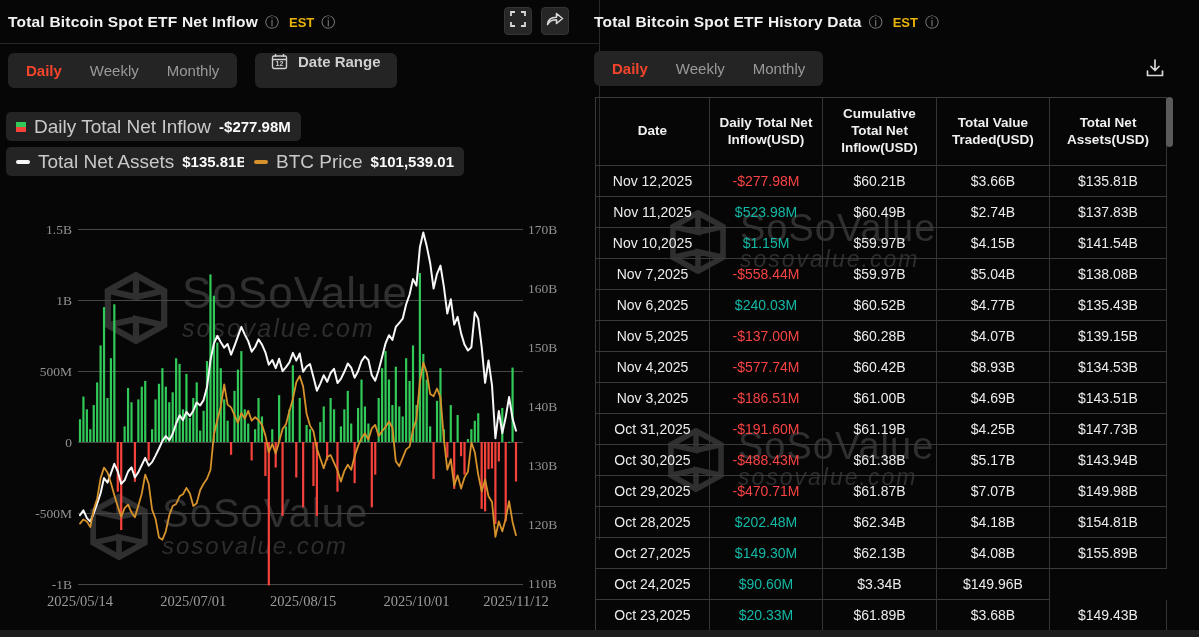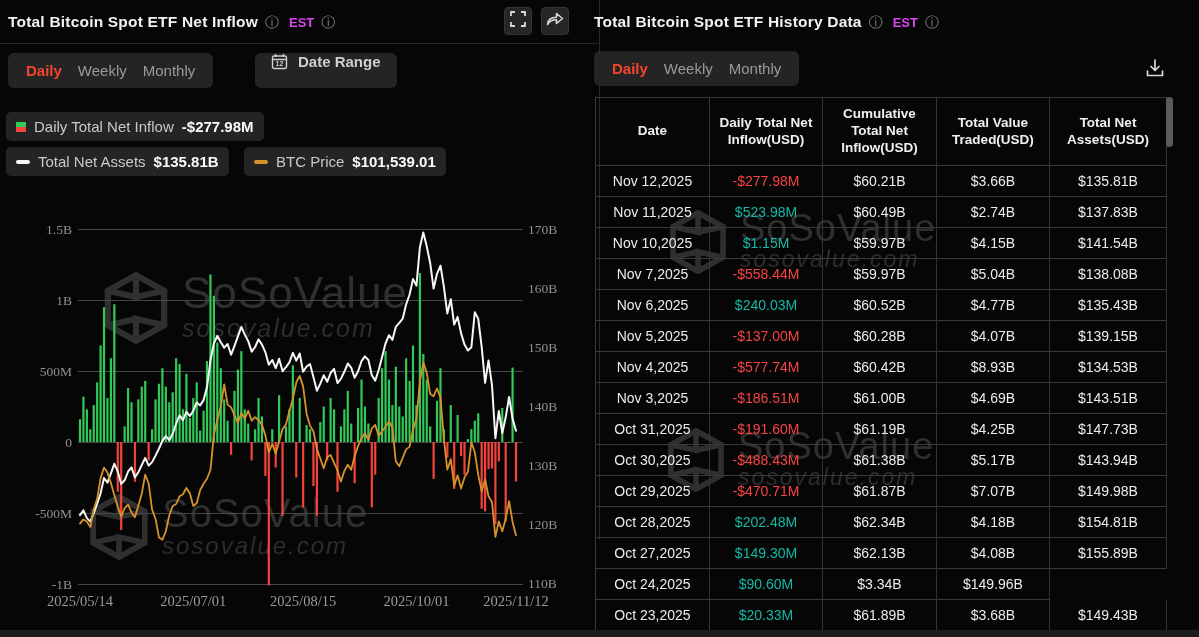--- a/index.html
+++ b/index.html
@@ -5,44 +5,44 @@
   * { margin:0; padding:0; box-sizing:border-box; }
   html,body { width:1199px; height:637px; background:#060606; overflow:hidden;
               font-family:"Liberation Sans", sans-serif; }
   .panel { position:absolute; top:0; height:540px; }
   #left-panel  { left:0; width:600px; border-right:1px solid #2a2a2a; }
   #right-panel { left:582px; width:598px;border-radius:8px; }
 
   
   .hdr { position:absolute; top:13px; left:8px; display:flex; align-items:center; gap:7px; }
   .hdr .title { font-size:15.5px; font-weight:bold; color:#f2f2f2; letter-spacing:.2px; }
-  .hdr .est   { font-size:13px; font-weight:bold; color:#d946ef; margin-left:3px; }
+  .hdr .est   { font-size:13px; font-weight:bold; color:#eab308; margin-left:3px; }
   .info { color:#8a8a8a; font-size:14px; line-height:1; }
   #left-divider { position:absolute; top:43px; left:0; width:600px; height:1px; background:#272727; }
 
   .iconbtn { position:absolute; top:7px; width:28px; height:28px; background:#262626;
              border:1px solid #343434; border-radius:4px; display:flex; align-items:center;
              justify-content:center; }
   #fullscreen-btn { left:504px; } #share-btn { left:541px; }
 
   
-  .tabgroup { position:absolute; display:flex; align-items:center; gap:16px;
+  .tabgroup { position:absolute; display:flex; align-items:center; gap:28px;
               background:#242424; border-radius:6px; height:35px; padding:0 18px; }
   .tab { font-size:15px; color:#9a9a9a; cursor:pointer; }
   .tab.active { font-weight:bold; }
   #left-tabs { top:53px; left:8px; } #right-tabs { top:51px; left:12px; }
 
   .daterange { position:absolute; top:53px; left:255px; height:35px; background:#242424;
                border-radius:6px; display:flex; align-items:flex-start; gap:10px; padding:0 16px; }
   .daterange span { font-size:15px; font-weight:bold; color:#cfcfcf; }
 
   
   .chip { position:absolute; background:#242424; border-radius:5px; height:29px;
           display:flex; align-items:center; gap:8px; padding:0 10px; }
-  .chip .lbl { font-size:15px; color:#c9c9c9; }
+  .chip .lbl { font-size:19px; color:#c9c9c9; }
   .chip .val { font-size:15px; font-weight:bold; color:#fafafa; }
   #chip-inflow { top:112px; left:6px; }
   #chip-assets { top:147px; left:6px; }
   #chip-btc    { top:147px; left:236px;margin-left:8px; }
   .sw-bar { width:10px; height:10px; }
   .sw-dash { width:14px; height:4px; border-radius:2px; }
 
   
   #chart-svg { position:absolute; left:0; top:0; z-index:2; }
   .gridline { stroke:#474747; stroke-width:1; }

